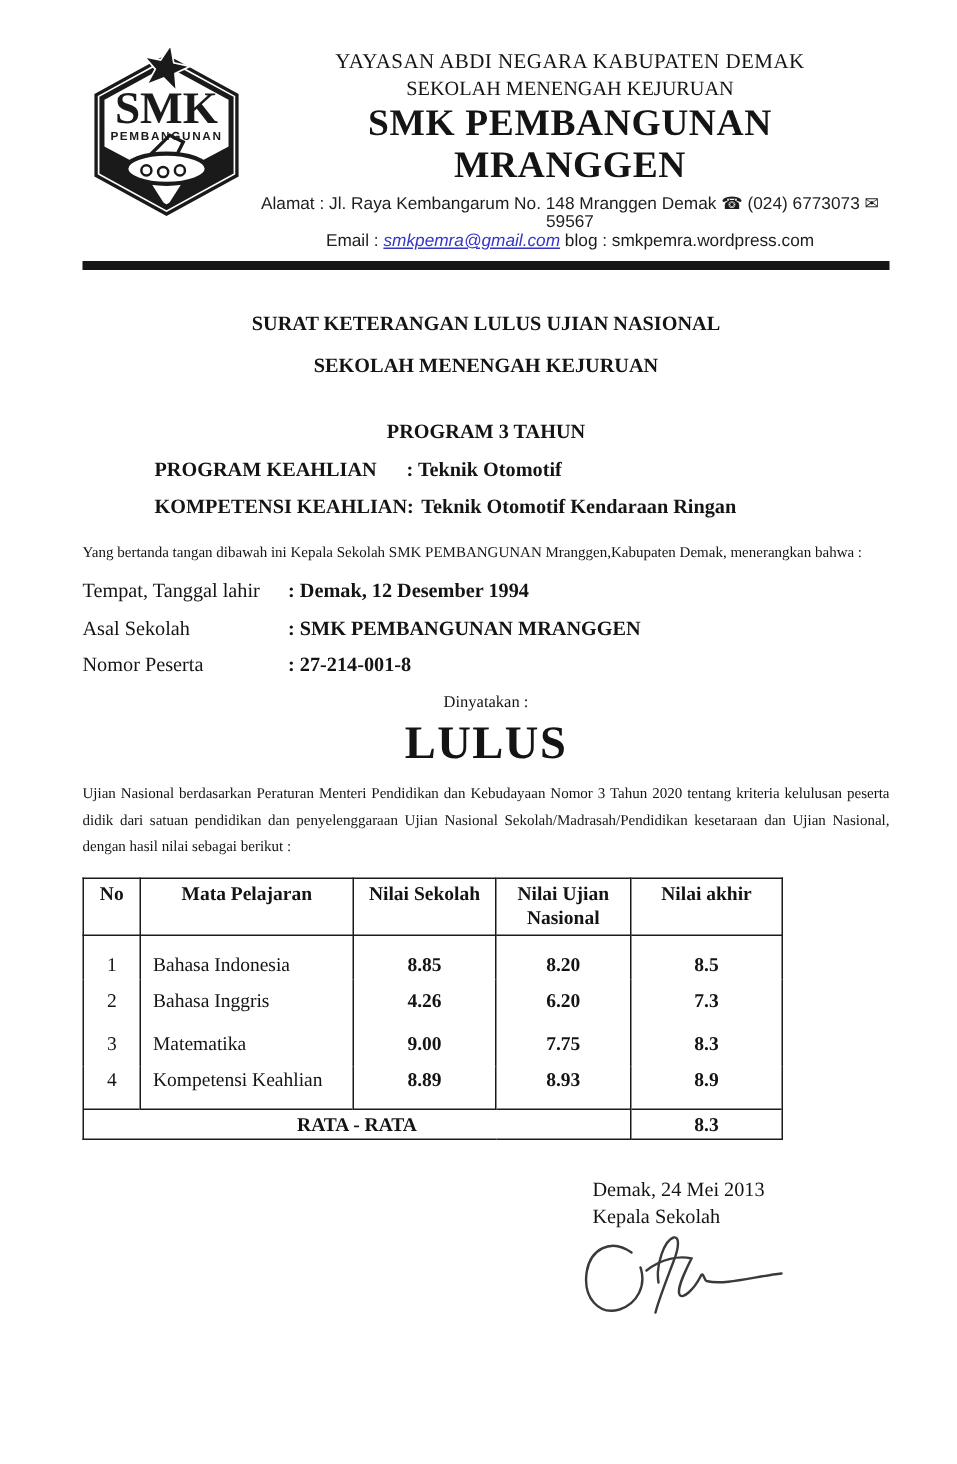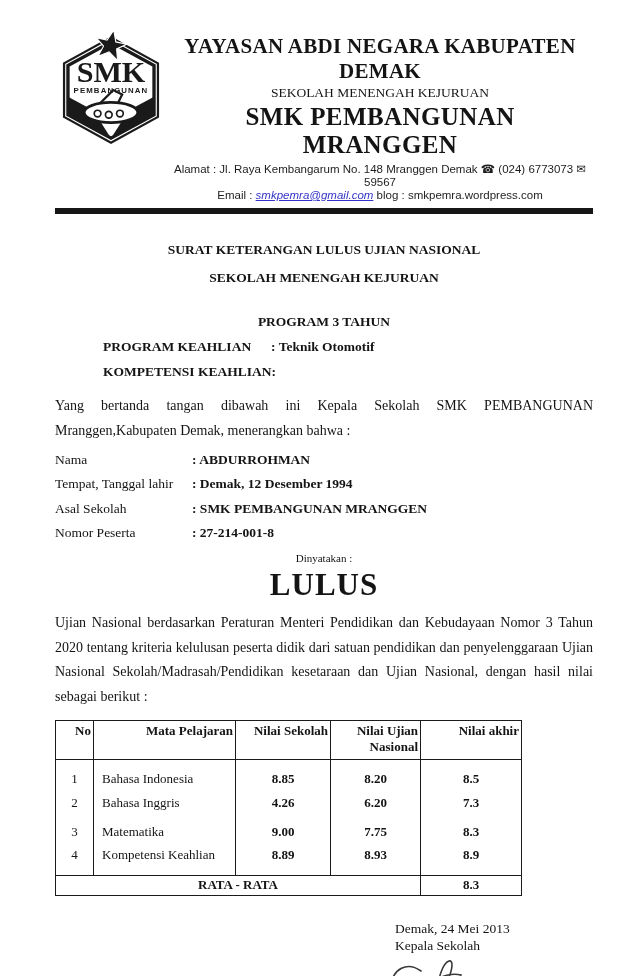--- a/index.html
+++ b/index.html
@@ -11,56 +11,56 @@
     margin: 0 auto;
     background: #ffffff;
     overflow: hidden;
     padding: 30px 45px 0 55px;
   }
 
   
   .letterhead { display: flex; align-items: flex-start; }
   .logo-wrap { width: 112px; height: 114px; flex: 0 0 auto; margin-top: 2px; }
   .lh-text { flex: 1 1 auto; text-align: center; padding-top: 4px; }
-  .lh-foundation { font-size: 21px; font-weight: bold; letter-spacing: .3px; }
+  .lh-foundation { font-size: 14px; font-weight: normal; letter-spacing: .3px; }
   .lh-schooltype { font-size: 13.5px; margin-top: 1px; }
   .lh-schoolname { font-size: 25px; font-weight: bold; letter-spacing: .4px; margin-top: 2px; }
   .lh-address, .lh-email { font-family: "Liberation Sans", sans-serif; font-size: 11.5px; margin-top: 3px; color: #1d1d1d; }
   .lh-email { margin-top: 1px; }
   .email-link { color: #3434c8; font-style: italic; text-decoration: underline; }
   .lh-rule { height: 6px; background: #161616; margin-top: 7px; width: 100%; }
 
   
   .doc-title { text-align: center; font-weight: bold; font-size: 13.5px; }
   .title1 { margin-top: 28px; }
   .title2 { margin-top: 12px; }
   .program3 { margin-top: 28px; }
   .prog-line { display: flex; font-weight: bold; font-size: 13.5px; margin-top: 9px; padding-left: 48px; }
   .prog-label-1 { width: 168px; flex: 0 0 auto; }
   .tahun { margin-top: 9px; }
 
   
-  .para { font-size: 14px; text-align: justify; line-height: 1.75; margin-top: 14px; }
+  .para { font-size: 10px; text-align: justify; line-height: 1.75; margin-top: 14px; }
   .fields { margin-top: 4px; }
   .field-row { display: flex; font-size: 13.5px; margin-top: 8.5px; }
   .field-label { width: 137px; flex: 0 0 auto; }
   .field-value { font-weight: bold; }
   .dinyatakan { text-align: center; font-size: 11px; margin-top: 11px; }
   .lulus { text-align: center; font-size: 31px; font-weight: bold; letter-spacing: 1px; margin-top: 3px; }
   .basis { margin-top: 8px; }
 
   
   table.scores { border-collapse: collapse; margin-top: 11px; width: 466px; table-layout: fixed; font-size: 13px; }
   table.scores col.c-no { width: 38px; }
   table.scores col.c-subj { width: 142px; }
   table.scores col.c-school { width: 95px; }
   table.scores col.c-nat { width: 90px; }
   table.scores col.c-final { width: 101px; }
   table.scores th, table.scores td { border: 1.5px solid #1b1b1b; }
-  table.scores th { font-weight: bold; text-align: right; vertical-align: top; padding: 2px 2px 3px; line-height: 1.25; margin-top: 15px; }
+  table.scores th { font-weight: bold; text-align: center; vertical-align: top; padding: 2px 2px 3px; line-height: 1.25; margin-top: 15px; }
   tr.body-row td { border-top: none; border-bottom: none; height: 29px; vertical-align: middle; }
   tr.body-row td.c-num { text-align: center; }
   tr.body-row td.c-subject { padding-left: 8px; }
   tr.body-row td.c-val { text-align: center; font-weight: bold; }
   tr.body-row.first td { padding-top: 10px; }
   tr.body-row.last td { padding-bottom: 10px; }
   tr.sum-row td, tr.avg-row td { font-weight: bold; text-align: center; height: 20px; vertical-align: middle; }
 
   
   .sig-block { margin-left: 340px; margin-top: 24px; width: 200px; font-size: 13.5px; line-height: 1.3; }
@@ -116,29 +116,26 @@
   <div class="doc-title title1">SURAT KETERANGAN LULUS UJIAN NASIONAL</div>
   <div class="doc-title title2">SEKOLAH MENENGAH KEJURUAN</div>
   <div class="doc-title program3">PROGRAM 3 TAHUN</div>
 
   <div class="prog-line">
     <span class="prog-label-1">PROGRAM KEAHLIAN</span>
     <span>: Teknik Otomotif</span>
   </div>
   <div class="prog-line">
     <span>KOMPETENSI KEAHLIAN:</span>
+    <span style="margin-left:5px">Teknik Otomotif Kendaraan Ringan</span>
   </div>
 
   <div class="para">Yang bertanda tangan dibawah ini Kepala Sekolah SMK PEMBANGUNAN Mranggen,Kabupaten Demak, menerangkan bahwa :</div>
 
   <div class="fields">
-    <div class="field-row">
-      <span class="field-label">Nama</span>
-      <span class="field-value">: ABDURROHMAN</span>
-    </div>
     <div class="field-row">
       <span class="field-label">Tempat, Tanggal lahir</span>
       <span class="field-value">: Demak, 12 Desember 1994</span>
     </div>
     <div class="field-row">
       <span class="field-label">Asal Sekolah</span>
       <span class="field-value">: SMK PEMBANGUNAN MRANGGEN</span>
     </div>
     <div class="field-row">
       <span class="field-label">Nomor Peserta</span>

